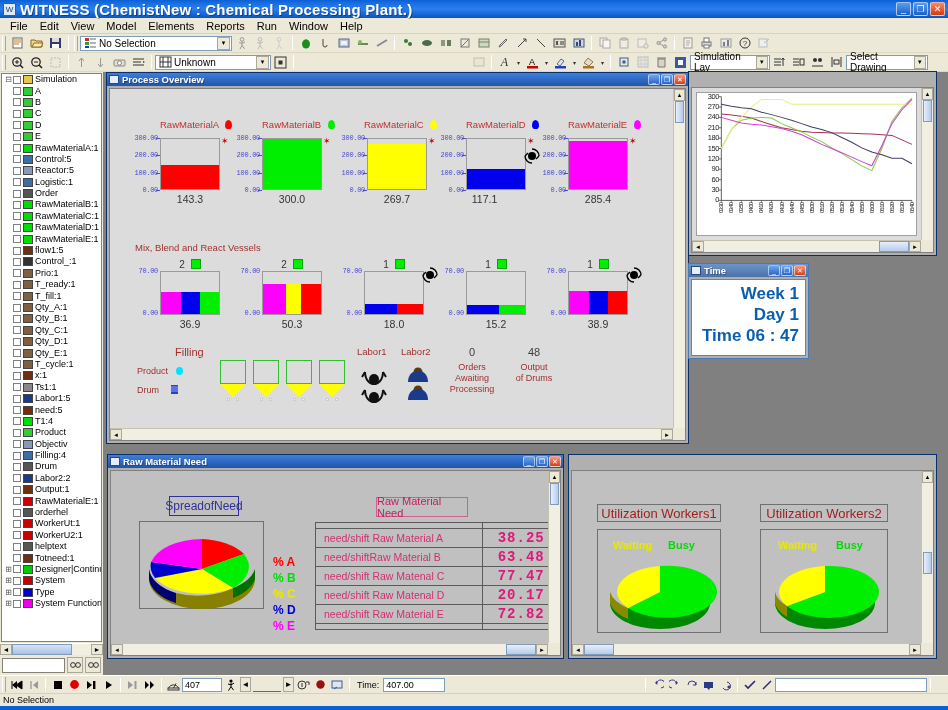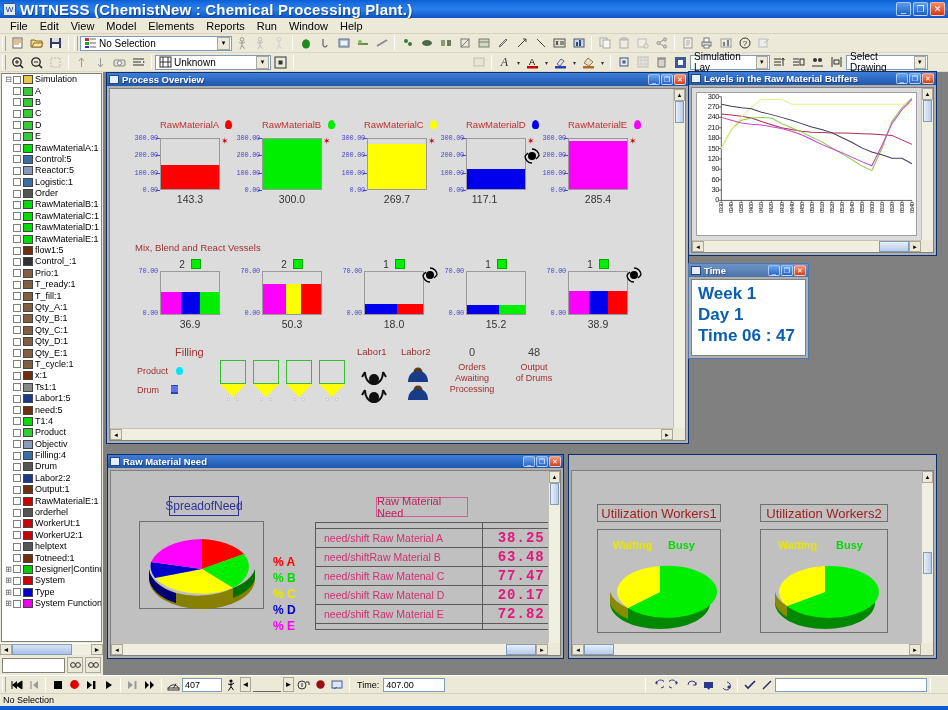--- a/index.html
+++ b/index.html
@@ -1167,29 +1167,20 @@
         <div class="hscroll">
           <div class="ha">◄</div>
           <div class="ht"></div>
           <div class="ha">►</div>
         </div>
         <div class="corner"></div>
       </div>
     </div>
 
     <div class="win" style="left:584px;top:-1px;width:249px;height:185px;">
-      <div class="win-title">
-        <div class="wicon"></div>
-        <div class="wtext">Levels in the Raw Material Buffers</div>
-        <div class="wbtns">
-          <div class="wbtn">_</div>
-          <div class="wbtn">❐</div>
-          <div class="wbtn close">✕</div>
-        </div>
-      </div>
       <div class="win-body" style="background:#dcdcdc;">
         <div id="lc-area">
           <div id="lc-yaxis">
               <div class="ylab" style="left:0;top:calc(75.64102564102564% - 5px);">0</div>
               <div class="ylab" style="left:0;top:calc(68.33333333333333% - 5px);">30</div>
               <div class="ylab" style="left:0;top:calc(61.02564102564103% - 5px);">60</div>
               <div class="ylab" style="left:0;top:calc(53.717948717948715% - 5px);">90</div>
               <div class="ylab" style="left:0;top:calc(46.41025641025641% - 5px);">120</div>
               <div class="ylab" style="left:0;top:calc(39.1025641025641% - 5px);">150</div>
               <div class="ylab" style="left:0;top:calc(31.7948717948718% - 5px);">180</div>
@@ -1281,21 +1272,21 @@
     <div class="win" style="left:584px;top:191px;width:121px;height:96px;border-color:#4a7ab5;">
       <div class="win-title inactive">
         <div class="wicon"></div>
         <div class="wtext">Time</div>
         <div class="wbtns">
           <div class="wbtn">_</div>
           <div class="wbtn">❐</div>
           <div class="wbtn close">✕</div>
         </div>
       </div>
-      <div class="win-body" style="background:#fff;">
+      <div class="win-body" style="background:#fff;text-align:right;">
         <div id="time-body">
           <div class="time-line">Week  1</div>
           <div class="time-line">Day   1</div>
           <div class="time-line">Time  06 : 47</div>
         </div>
       </div>
     </div>
 
     <div class="win" style="left:3px;top:382px;width:457px;height:205px;">
       <div class="win-title">

